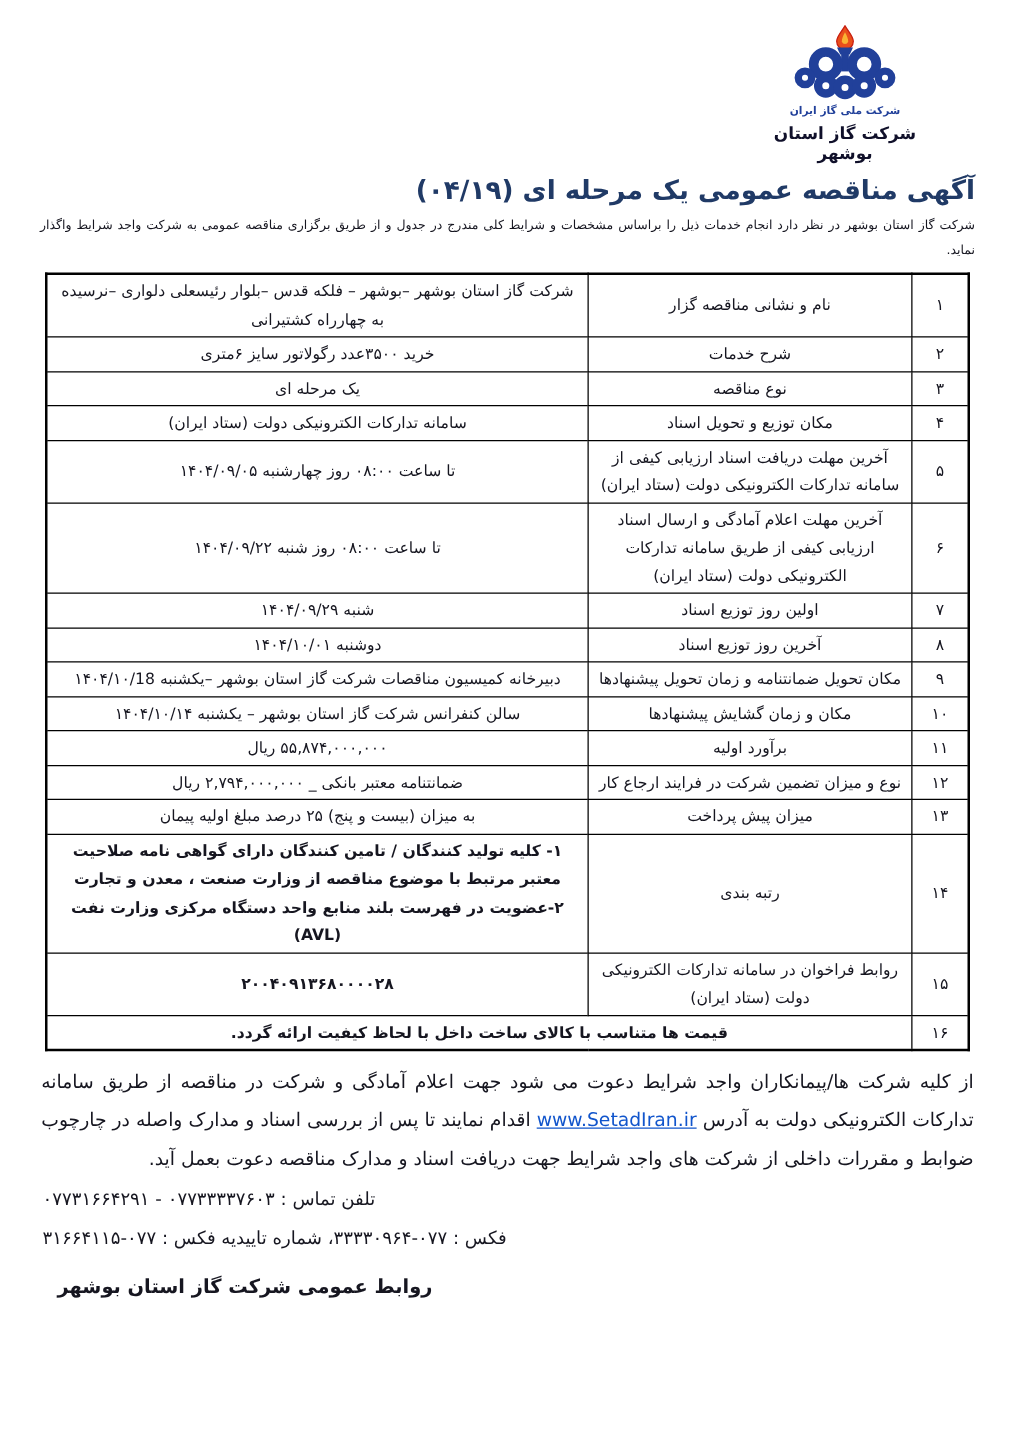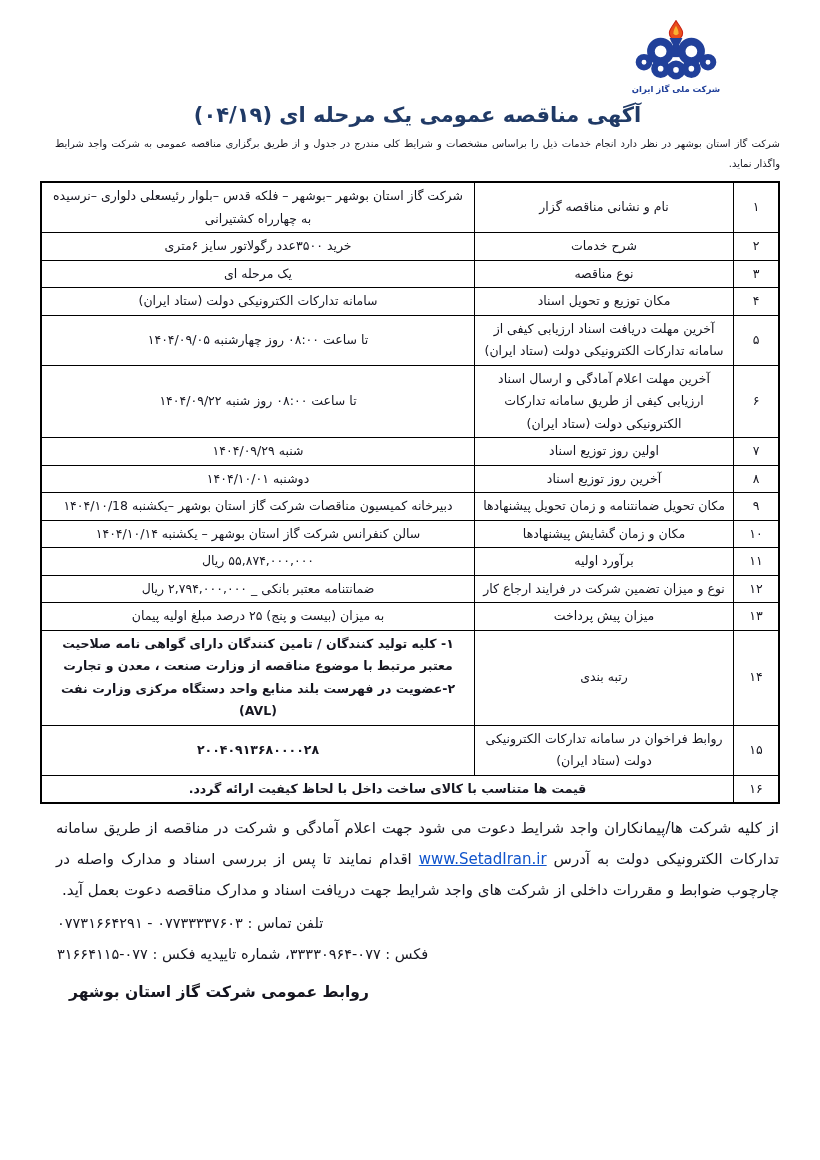--- a/index.html
+++ b/index.html
@@ -1,18 +1,18 @@
 <!DOCTYPE html>
 <html lang="fa" dir="rtl"><head>
 <meta charset="utf-8">
 <style>
   html,body{margin:0;padding:0;background:#ffffff;}
   .page{
     width:820px;height:1160px;box-sizing:border-box;
-    padding:20px 40px 0 55px;
+    padding:20px 40px 0 32px;
     background:#ffffff;
     font-family:"DejaVu Sans",sans-serif;
     color:#161620;
     direction:rtl;
     position:relative;
     overflow:hidden;
   }
   
   .logo-block{
     width:160px;
@@ -24,21 +24,21 @@
     font-size:8.5px;font-weight:bold;color:#21409a;
     margin-top:0px;text-align:center;letter-spacing:0;
   }
   .company-name{
     font-size:13.5px;font-weight:bold;color:#10102a;
     margin-top:5px;text-align:center;
   }
   
   .title{
     font-size:21px;font-weight:bold;color:#203a66;
-    text-align:center;margin:9px 0 7px 0;
+    text-align:right;margin:9px 0 7px 0;
   }
   .intro{
     font-size:10px;line-height:2.0;text-align:justify;
     margin:0 0 7px 0;
   }
   
   table.tender{
     width:740px;margin:0 auto;
     border-collapse:collapse;
     border:2.5px solid #000;
@@ -93,20 +93,21 @@
           <circle cx="20" cy="24.5" r="7.6" stroke-width="6"></circle>
           <circle cx="44" cy="24.5" r="7.6" stroke-width="6"></circle>
           <circle cx="7" cy="33" r="4.2" stroke-width="4.6"></circle>
           <circle cx="20" cy="38" r="4.8" stroke-width="5.2"></circle>
           <circle cx="32" cy="39" r="4.8" stroke-width="5.2"></circle>
           <circle cx="44" cy="38" r="4.8" stroke-width="5.2"></circle>
           <circle cx="57" cy="33" r="4.2" stroke-width="4.6"></circle>
         </g>
       </svg>
       <div class="logo-caption">شرکت ملی گاز ایران</div>
+      <div class="company-name">شرکت گاز استان بوشهر</div>
     </div>
   </header>
 
   <h1 class="title">آگهی مناقصه عمومی یک مرحله ای (۰۴/۱۹)</h1>
 
   <p class="intro">شرکت گاز استان بوشهر در نظر دارد انجام خدمات ذیل را براساس مشخصات و شرایط کلی مندرج در جدول و از طریق برگزاری مناقصه عمومی به شرکت واجد شرایط واگذار نماید.</p>
 
   <table class="tender">
     <tbody>
         <tr>

